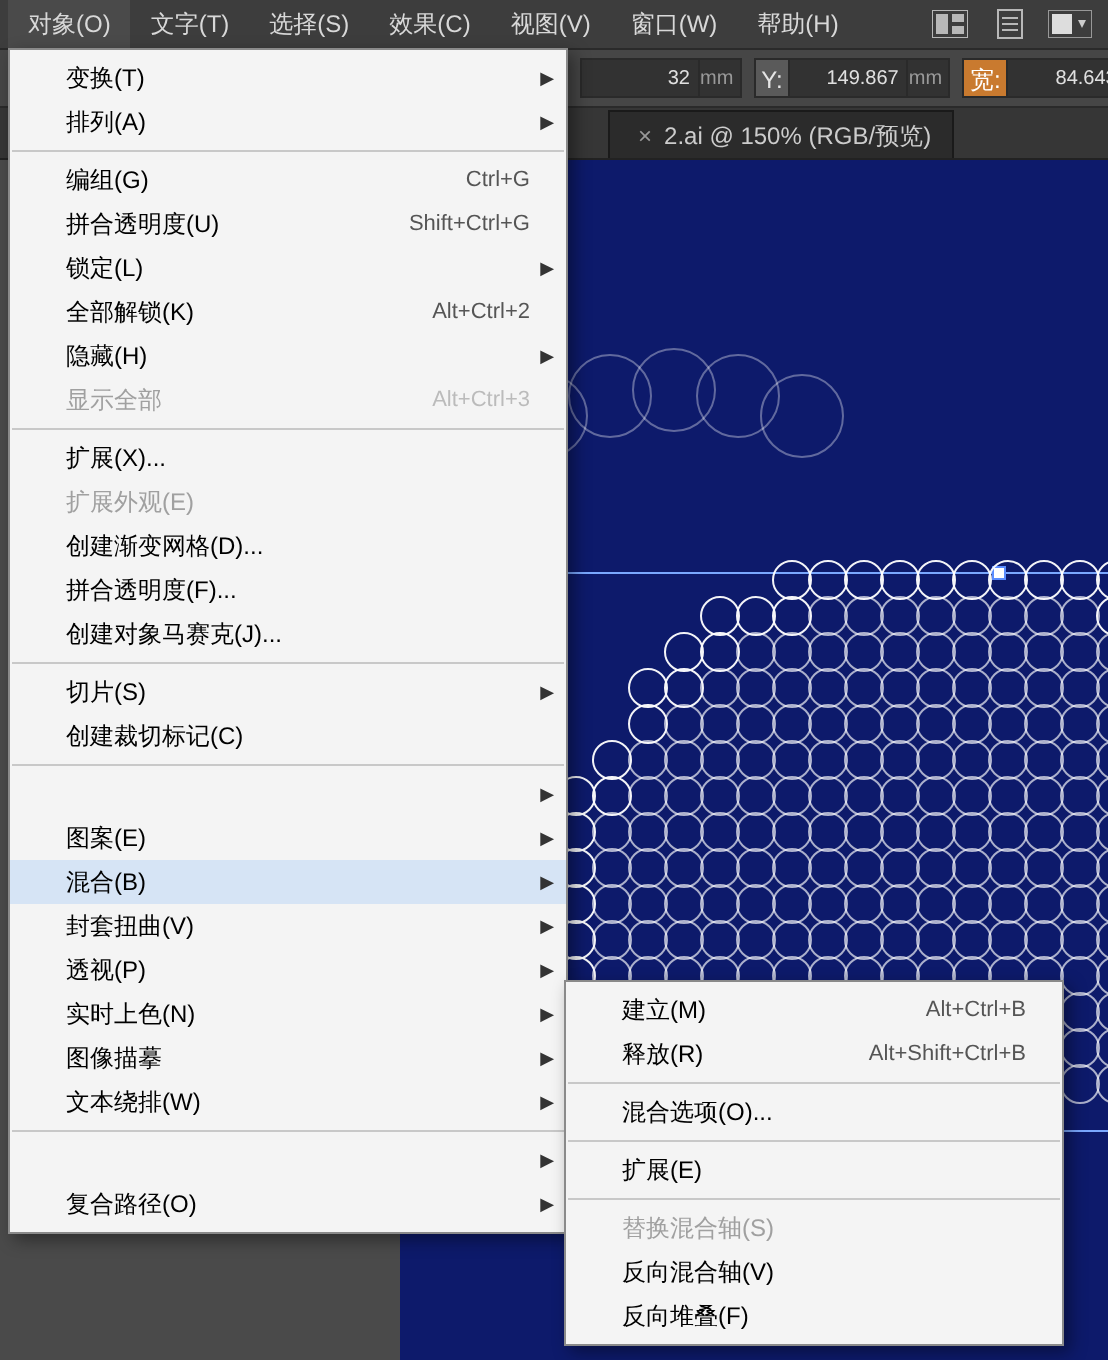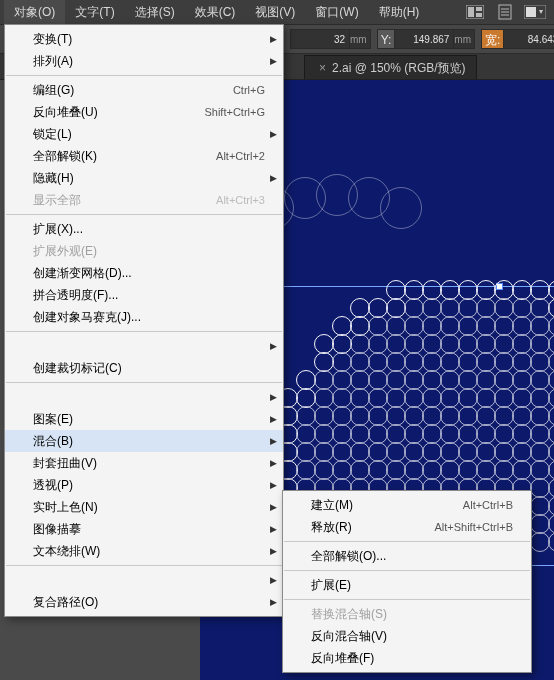--- a/index.html
+++ b/index.html
@@ -343,21 +343,21 @@
     <div class="row">
       <span class="lbl">排列(A)</span>
       <span class="arrow">▶</span>
     </div>
     <div class="sep"></div>
     <div class="row">
       <span class="lbl">编组(G)</span>
       <span class="shortcut">Ctrl+G</span>
     </div>
     <div class="row">
-      <span class="lbl">反向堆叠(U)</span>
+      <span class="lbl">拼合透明度(U)</span>
       <span class="shortcut">Shift+Ctrl+G</span>
     </div>
     <div class="row">
       <span class="lbl">锁定(L)</span>
       <span class="arrow">▶</span>
     </div>
     <div class="row">
       <span class="lbl">全部解锁(K)</span>
       <span class="shortcut">Alt+Ctrl+2</span>
     </div>
@@ -380,20 +380,21 @@
       <span class="lbl">创建渐变网格(D)...</span>
     </div>
     <div class="row">
       <span class="lbl">拼合透明度(F)...</span>
     </div>
     <div class="row">
       <span class="lbl">创建对象马赛克(J)...</span>
     </div>
     <div class="sep"></div>
     <div class="row">
+      <span class="lbl">切片(S)</span>
       <span class="arrow">▶</span>
     </div>
     <div class="row">
       <span class="lbl">创建裁切标记(C)</span>
     </div>
     <div class="sep"></div>
     <div class="row">
       <span class="arrow">▶</span>
     </div>
     <div class="row">
@@ -437,21 +438,21 @@
     <div class="row">
       <span class="lbl">建立(M)</span>
       <span class="shortcut">Alt+Ctrl+B</span>
     </div>
     <div class="row">
       <span class="lbl">释放(R)</span>
       <span class="shortcut">Alt+Shift+Ctrl+B</span>
     </div>
     <div class="sep"></div>
     <div class="row">
-      <span class="lbl">全部解锁(O)...</span>
+      <span class="lbl">混合选项(O)...</span>
     </div>
     <div class="sep"></div>
     <div class="row highlight">
       <span class="lbl">扩展(E)</span>
     </div>
     <div class="sep"></div>
     <div class="row disabled">
       <span class="lbl">替换混合轴(S)</span>
     </div>
     <div class="row">

